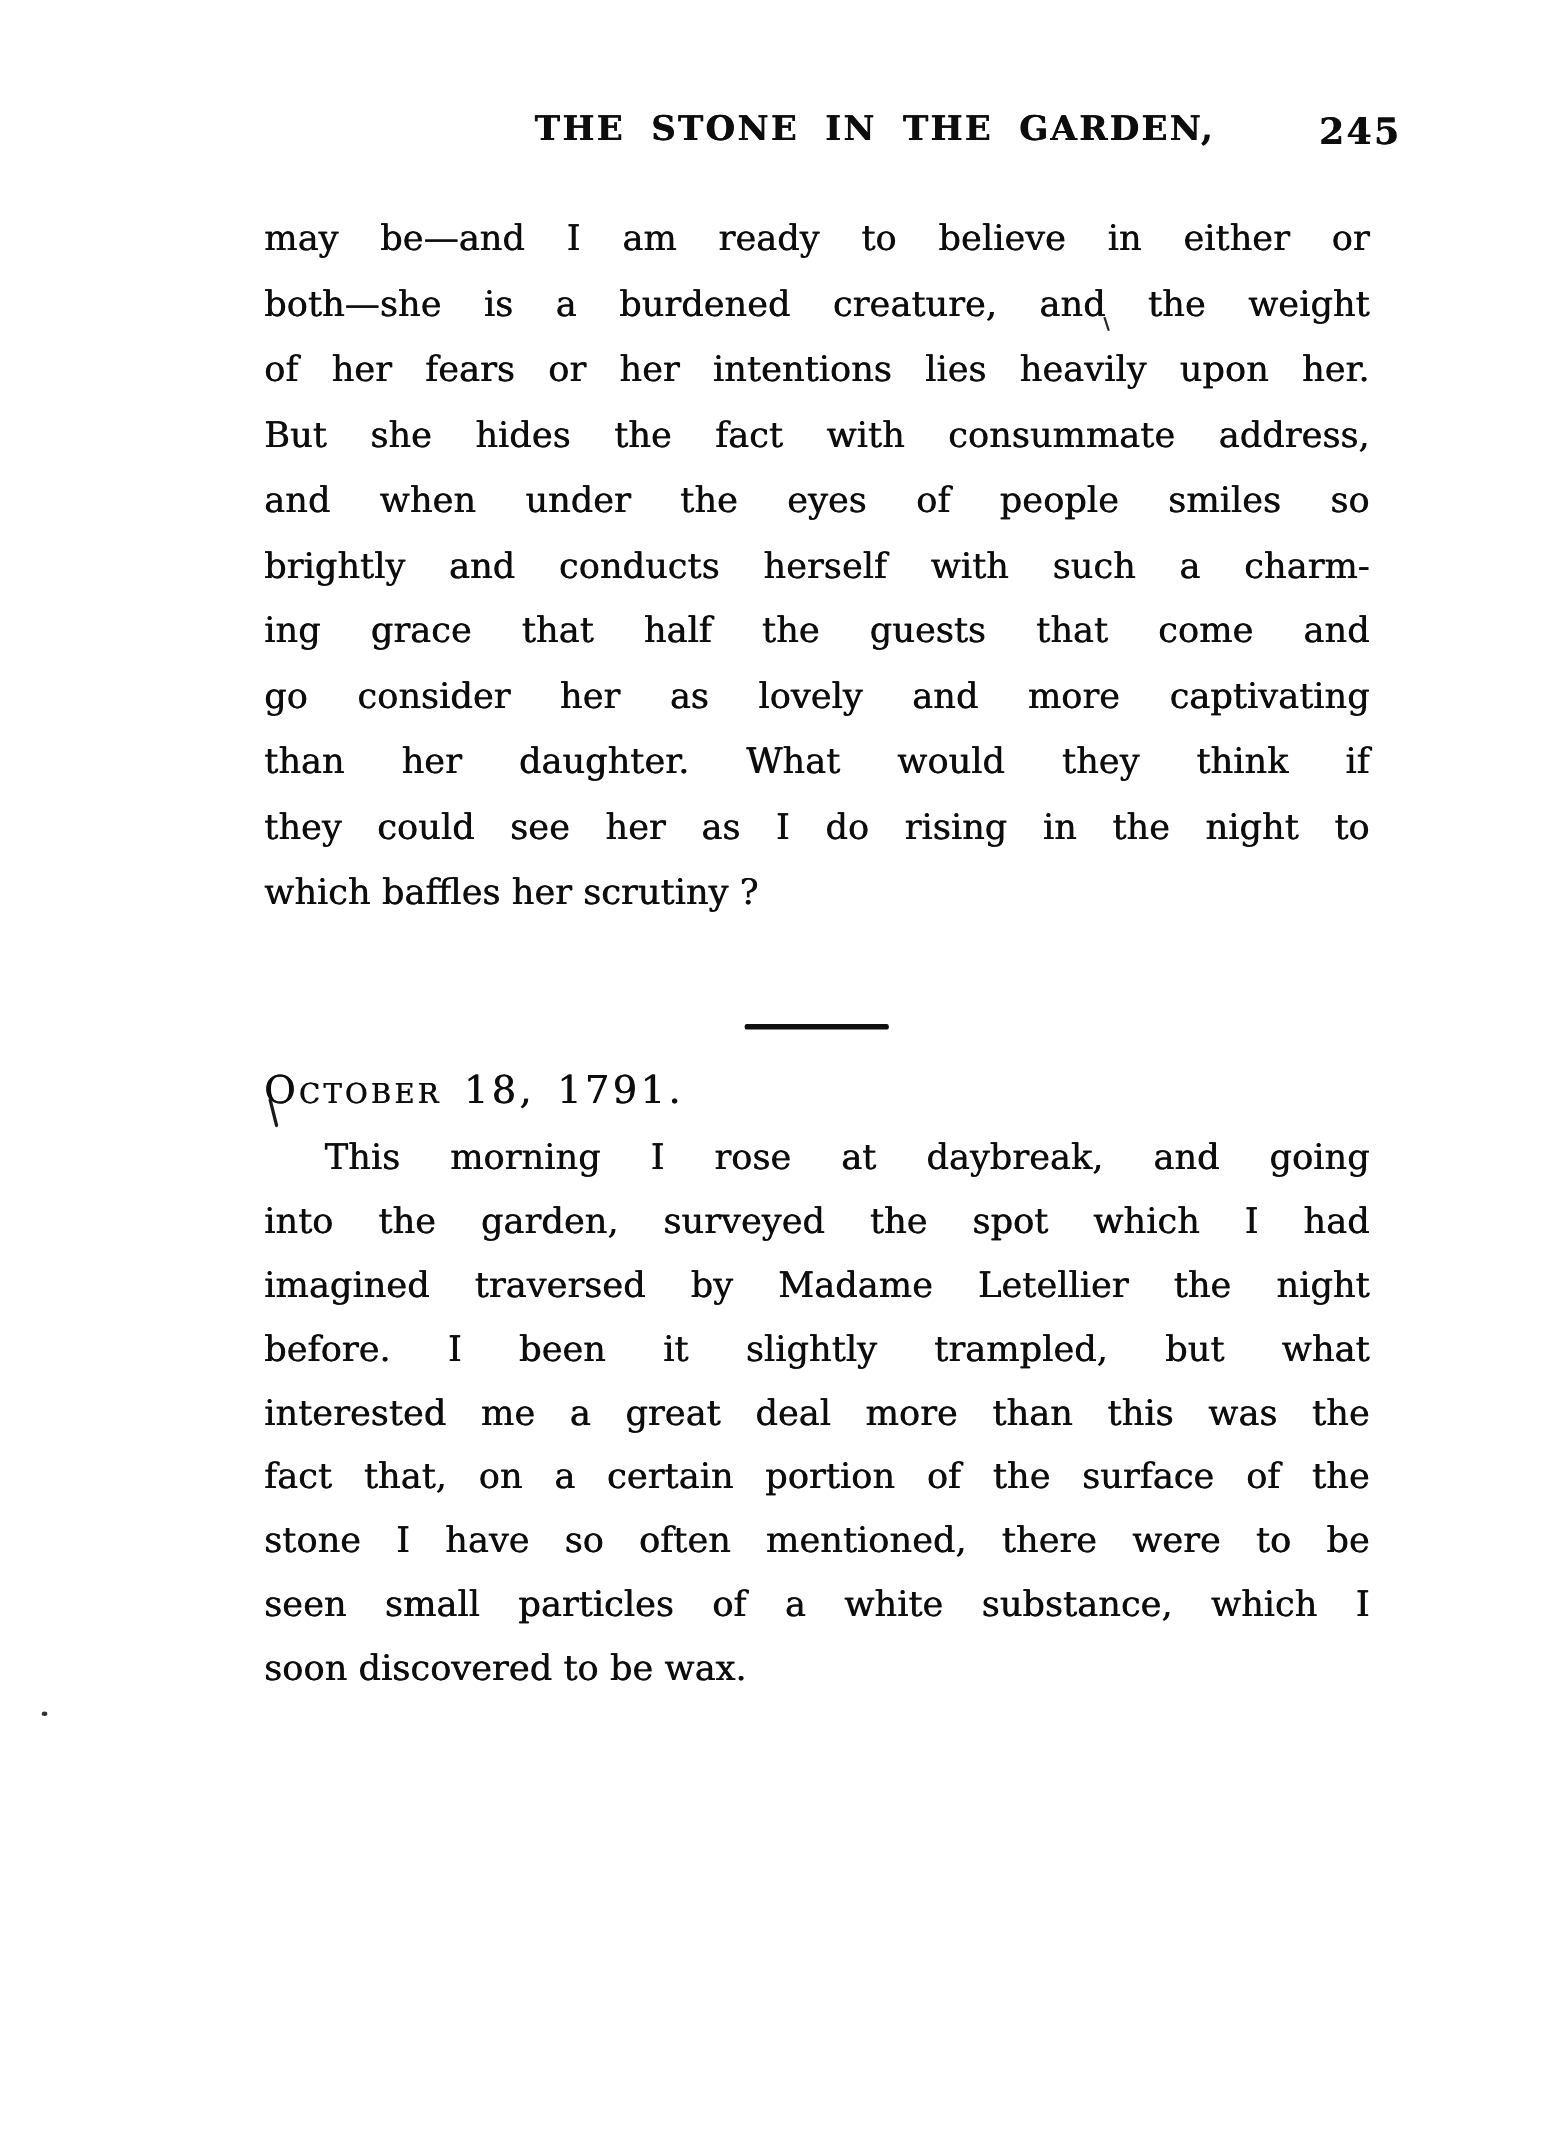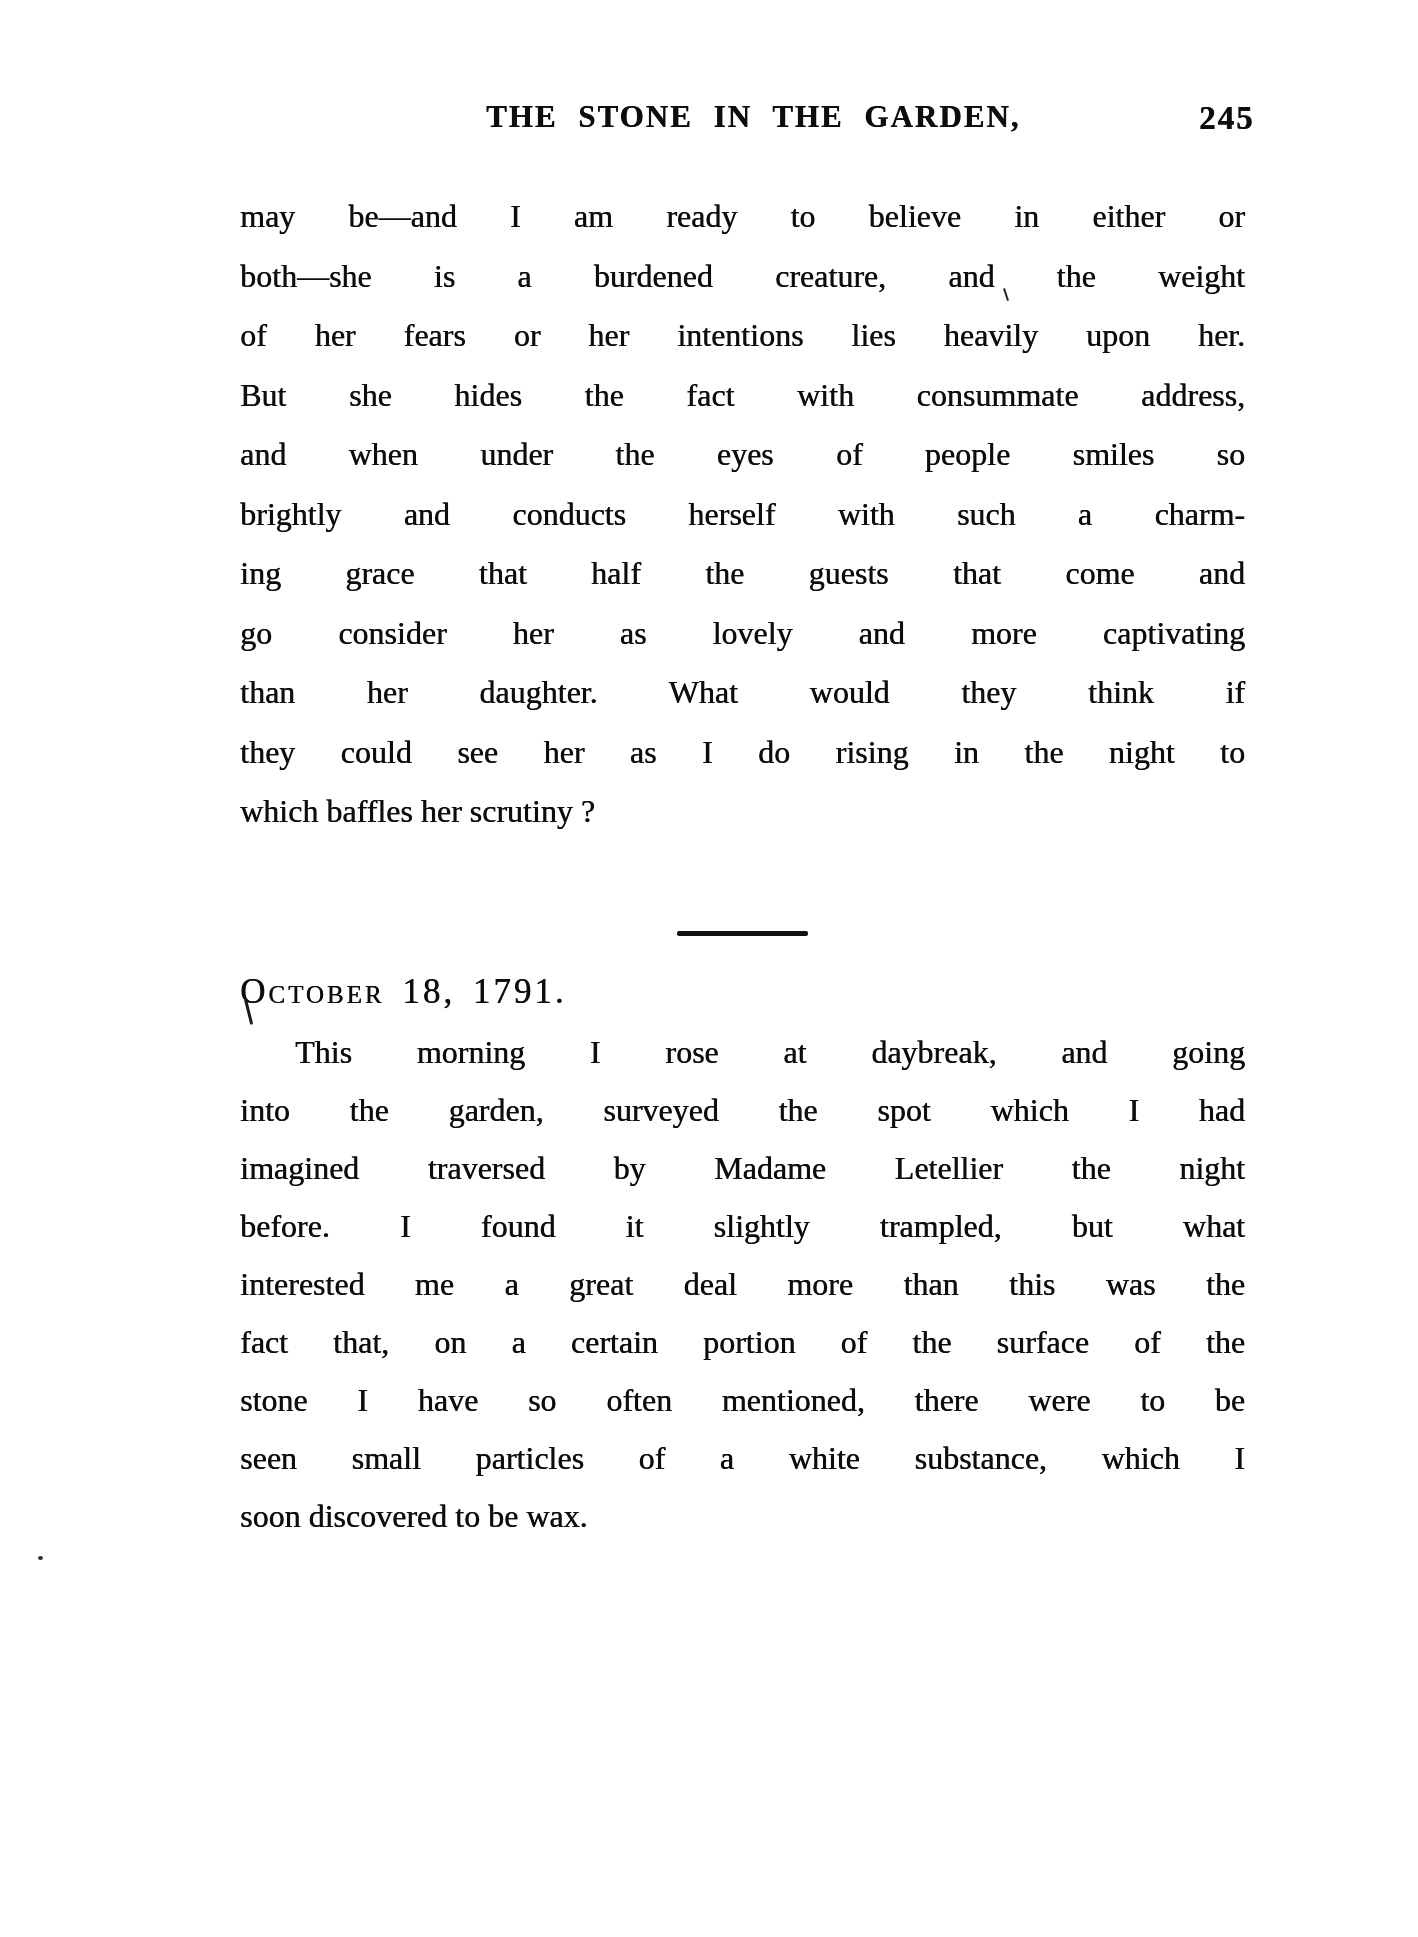--- a/index.html
+++ b/index.html
@@ -6,21 +6,21 @@
     margin: 0; padding: 0;
     width: 1418px; height: 1937px;
     background: #ffffff;
   }
   body {
     position: relative;
     overflow: hidden;
     font-family: "DejaVu Serif", "Liberation Serif", serif;
     color: #0d0d0d;
   }
-  .page { position: absolute; inset: 0; font-family: Liberation Serif, serif; }
+  .page { position: absolute; inset: 0; }
 
   .running-title {
     position: absolute;
     left: 486px; top: 99px;
     font-size: 31px; font-weight: bold;
     letter-spacing: 2px; word-spacing: 11px;
     white-space: nowrap;
     text-shadow: 0.4px 0 0 currentColor;
   }
   .page-number {
@@ -117,21 +117,21 @@
     </section>
 
   <div class="section-rule"></div>
 
   <div class="date-heading">October 18, 1791.</div>
 
   <section class="para p2 natural-end indent">
       <div class="tline">This morning I rose at daybreak, and going</div>
       <div class="tline">into the garden, surveyed the spot which I had</div>
       <div class="tline">imagined traversed by Madame Letellier the night</div>
-      <div class="tline">before. I found it slightly trampled, but what</div>
+      <div class="tline">before. I been it slightly trampled, but what</div>
       <div class="tline">interested me a great deal more than this was the</div>
       <div class="tline">fact that, on a certain portion of the surface of the</div>
       <div class="tline">stone I have so often mentioned, there were to be</div>
       <div class="tline">seen small particles of a white substance, which I</div>
       <div class="tline">soon discovered to be wax.</div>
     </section>
 
 
   <div class="artifact-slash"></div>
   <div class="artifact-tick"></div>

